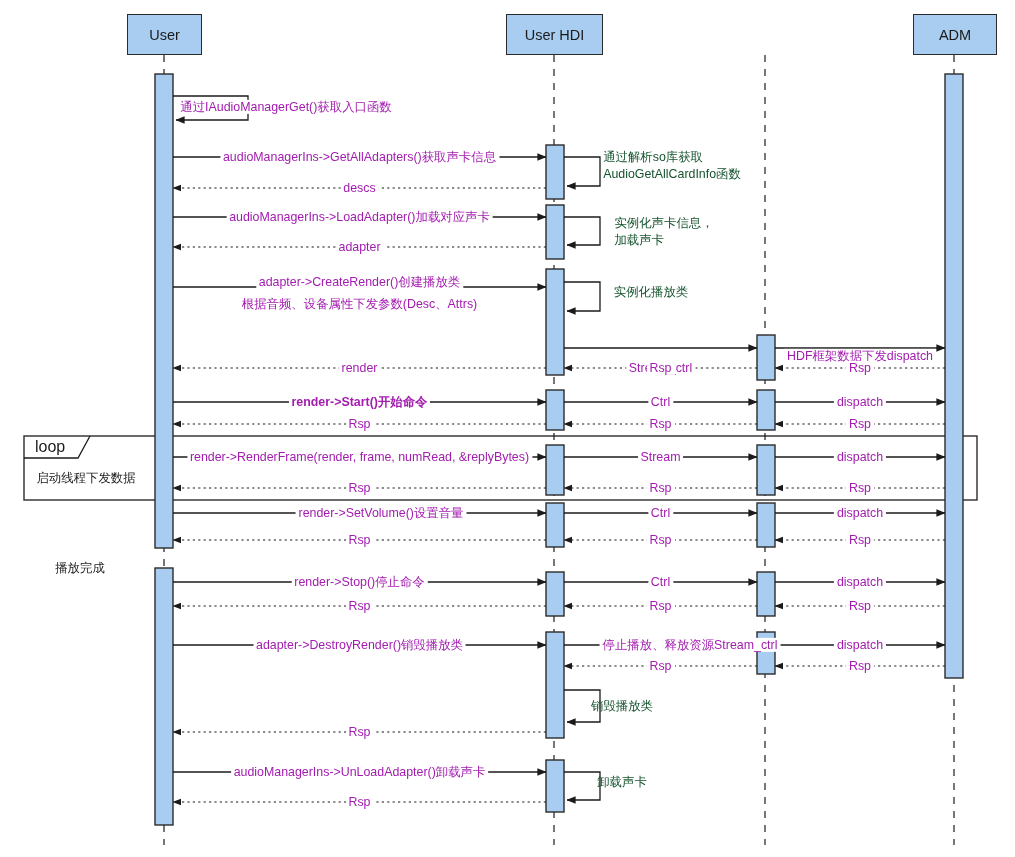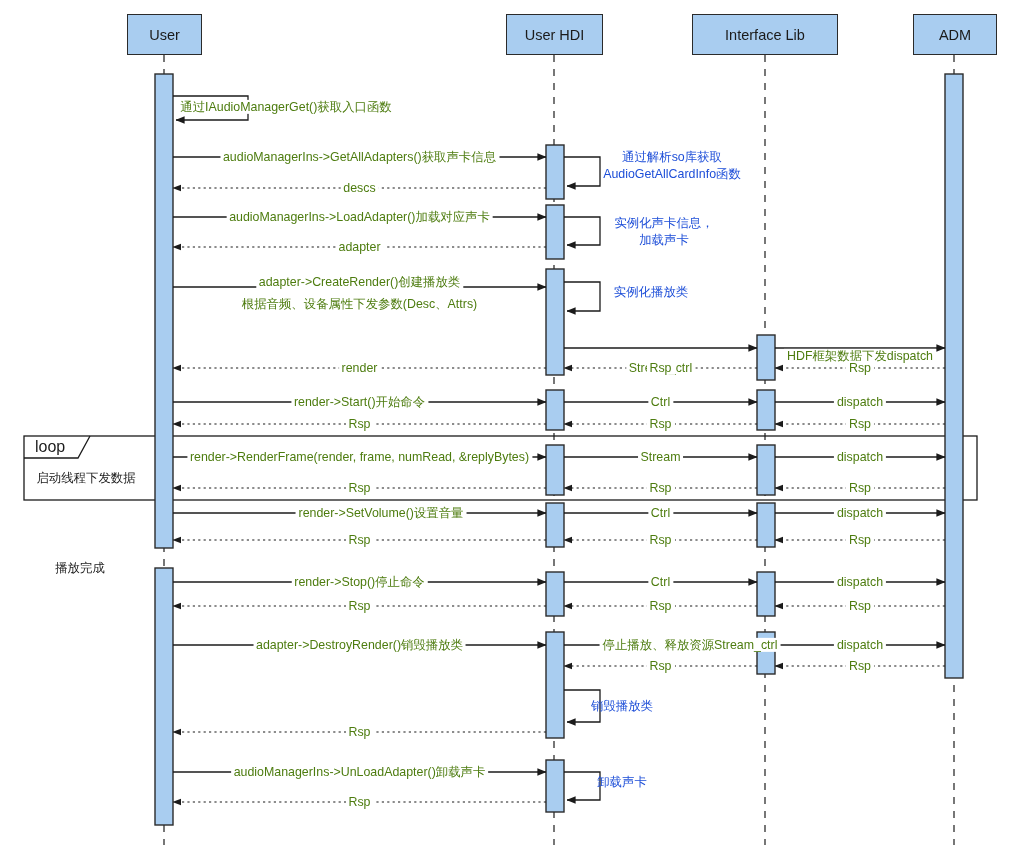--- a/index.html
+++ b/index.html
@@ -6,27 +6,27 @@
   html,body{margin:0;padding:0;background:#ffffff;}
   body{font-family:"Liberation Sans","DejaVu Sans",sans-serif;}
   #stage{position:relative;width:1015px;height:857px;background:#ffffff;overflow:hidden;}
   #svg{position:absolute;left:0;top:0;width:1015px;height:857px;}
   .part-box{
     position:absolute;background:#a9cdf0;border:1.6px solid #2b2b2b;
     display:flex;align-items:center;justify-content:center;
     font-size:14.5px;color:#1b1b1b;box-sizing:border-box;
   }
   .msg-label{
-    position:absolute;font-size:12.4px;color:#4d7c0f;
+    position:absolute;font-size:12.4px;color:#a21caf;
     white-space:nowrap;transform:translate(-50%,-50%);
     background:#ffffff;padding:0 3px;line-height:1.15;text-align:center;
   }
   .note-label{
-    position:absolute;font-size:12.4px;color:#1d4ed8;
-    line-height:1.35;text-align:center;transform:translate(-50%,-50%);
+    position:absolute;font-size:12.4px;color:#14532d;
+    line-height:1.35;transform:translate(-50%,-50%);
     white-space:nowrap;
   }
   .frag-label{
     position:absolute;font-size:16px;color:#1b1b1b;
     transform:translate(0,-50%);
   }
   .frag-text{
     position:absolute;font-size:12.4px;color:#1b1b1b;
     transform:translate(-50%,-50%);white-space:nowrap;
   }
@@ -137,21 +137,21 @@
       <div class="msg-label" style="left: 359.5px; top: 188px;">descs</div>
       <div class="msg-label" style="left: 359.5px; top: 217px;">audioManagerIns-&gt;LoadAdapter()加载对应声卡</div>
       <div class="msg-label" style="left: 359.5px; top: 247px;">adapter</div>
       <div class="msg-label" style="left: 359.5px; top: 282px;">adapter-&gt;CreateRender()创建播放类</div>
       <div class="msg-label" style="left: 359.5px; top: 304px;">根据音频、设备属性下发参数(Desc、Attrs)</div>
       <div class="msg-label" style="left: 660.5px; top: 368px;">Stream_ctrl</div>
       <div class="msg-label" style="left: 860px; top: 356px;">HDF框架数据下发dispatch</div>
       <div class="msg-label" style="left: 860px; top: 368px;">Rsp</div>
       <div class="msg-label" style="left: 660.5px; top: 368px;">Rsp</div>
       <div class="msg-label" style="left: 359.5px; top: 368px;">render</div>
-      <div class="msg-label" style="left: 359.5px; top: 402px;">render-&gt;Start()开始命令</div>
+      <div class="msg-label" style="left: 359.5px; top: 402px; font-weight: bold;">render-&gt;Start()开始命令</div>
       <div class="msg-label" style="left: 660.5px; top: 402px;">Ctrl</div>
       <div class="msg-label" style="left: 860px; top: 402px;">dispatch</div>
       <div class="msg-label" style="left: 359.5px; top: 424px;">Rsp</div>
       <div class="msg-label" style="left: 660.5px; top: 424px;">Rsp</div>
       <div class="msg-label" style="left: 860px; top: 424px;">Rsp</div>
       <div class="msg-label" style="left: 359.5px; top: 457px;">render-&gt;RenderFrame(render, frame, numRead, &amp;replyBytes)</div>
       <div class="msg-label" style="left: 660.5px; top: 457px;">Stream</div>
       <div class="msg-label" style="left: 860px; top: 457px;">dispatch</div>
       <div class="msg-label" style="left: 359.5px; top: 488px;">Rsp</div>
       <div class="msg-label" style="left: 660.5px; top: 488px;">Rsp</div>
@@ -194,19 +194,16 @@
         <div>卸载声卡</div>
       </div>
       <div class="free-note" style="left: 80px; top: 568px;">播放完成</div>
     </div>
 <div class="part-box" style="left: 127px; top: 14px; width: 75px; height: 41px; background: rgb(169, 205, 240); border-color: rgb(43, 43, 43);">
       <span>User</span>
     </div>
     <div class="part-box" style="left: 506px; top: 14px; width: 97px; height: 41px; background: rgb(169, 205, 240); border-color: rgb(43, 43, 43);">
       <span>User HDI</span>
     </div>
-    <div class="part-box" style="left: 692px; top: 14px; width: 146px; height: 41px; background: rgb(169, 205, 240); border-color: rgb(43, 43, 43);">
-      <span>Interface Lib</span>
-    </div>
     <div class="part-box" style="left: 913px; top: 14px; width: 84px; height: 41px; background: rgb(169, 205, 240); border-color: rgb(43, 43, 43); justify-content: center;">
       <span>ADM</span>
     </div>
   </div>
 
 </body></html>

